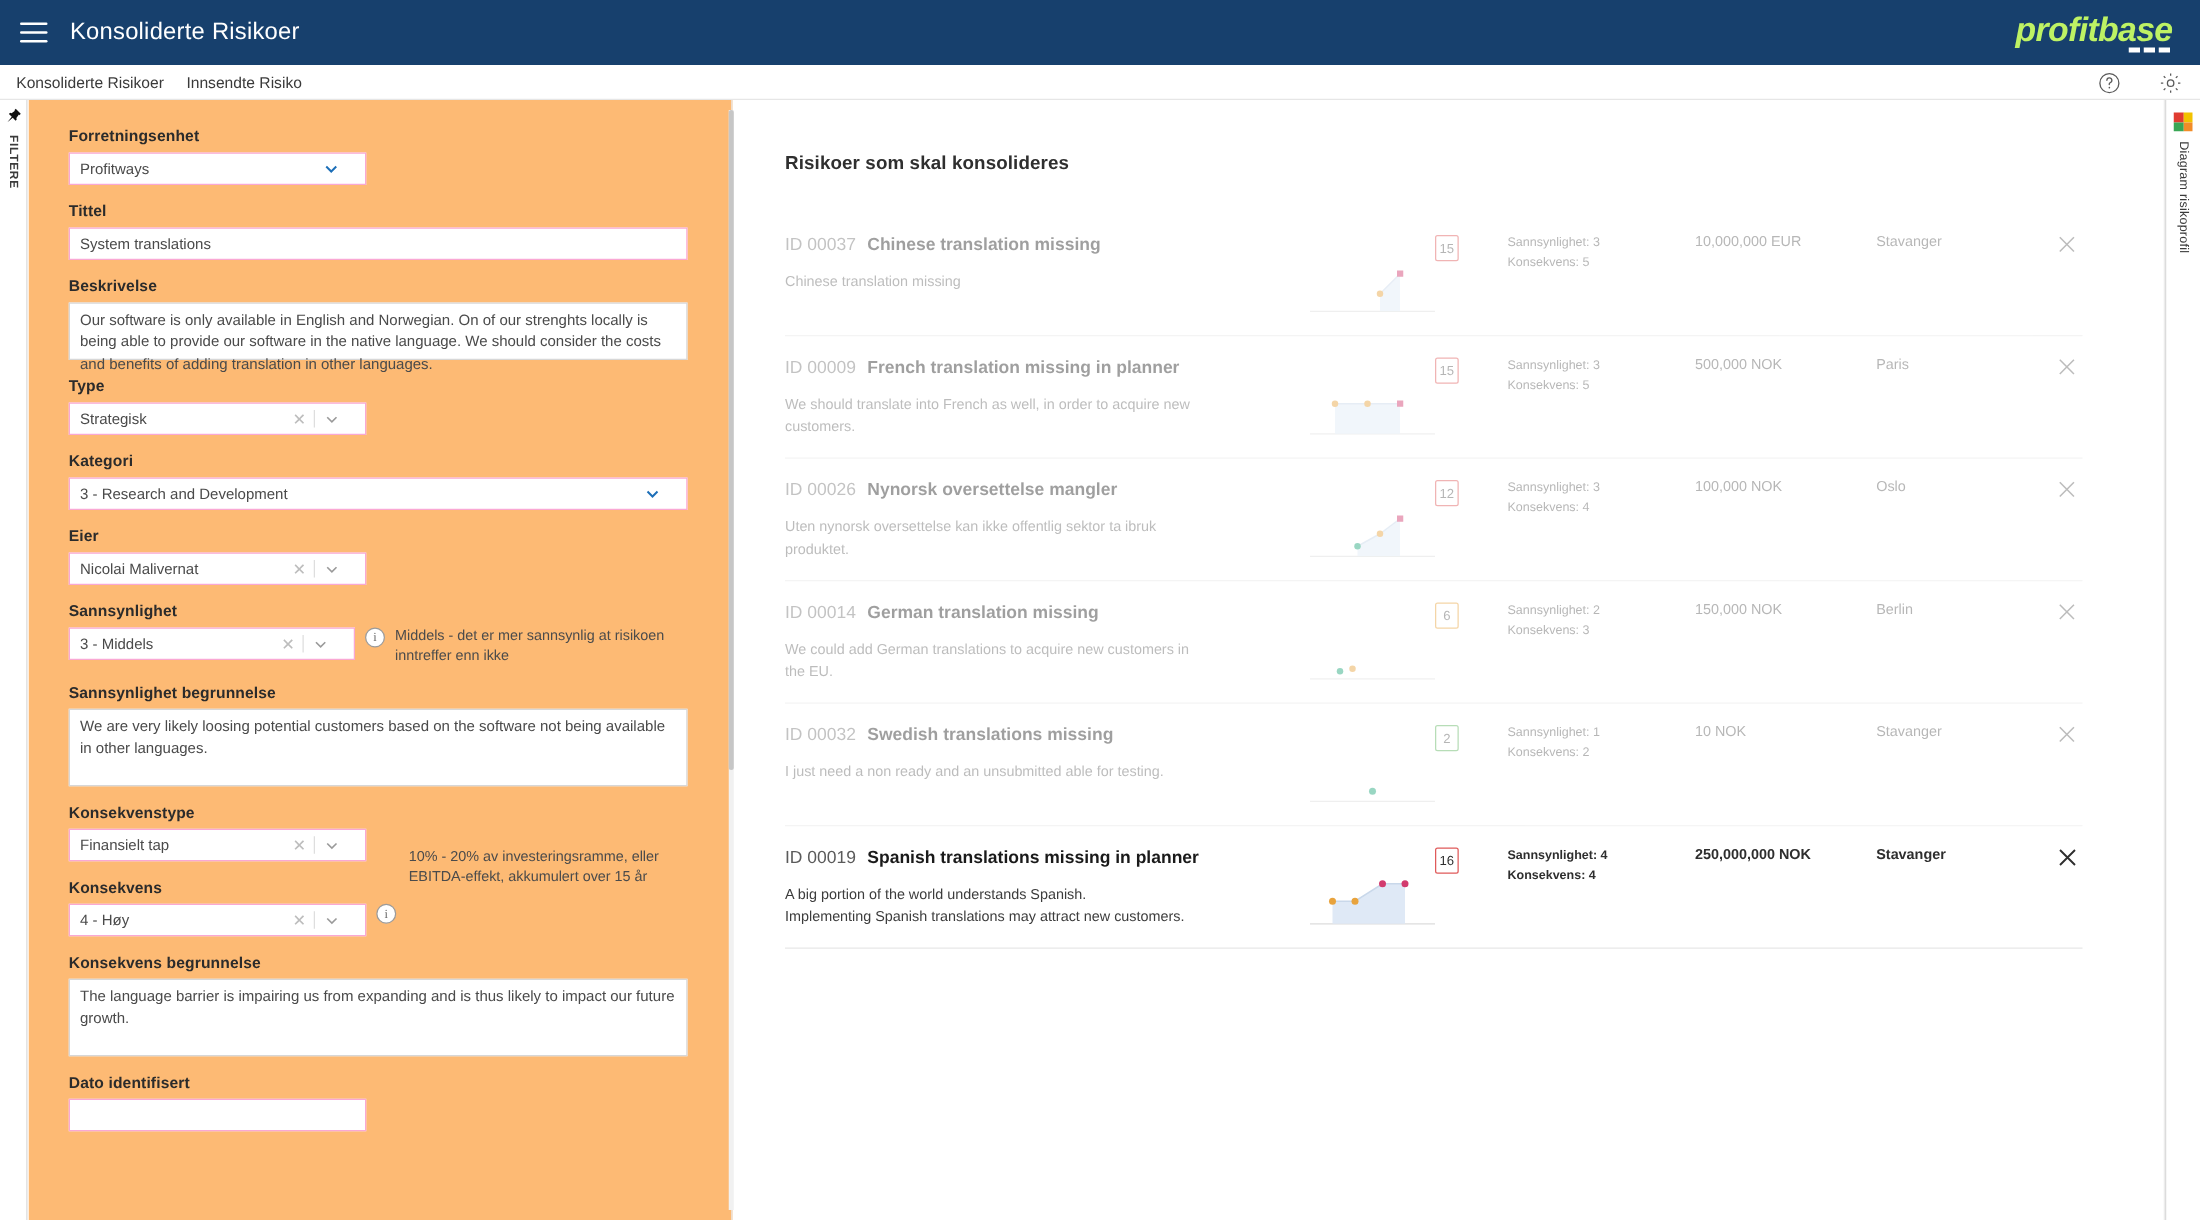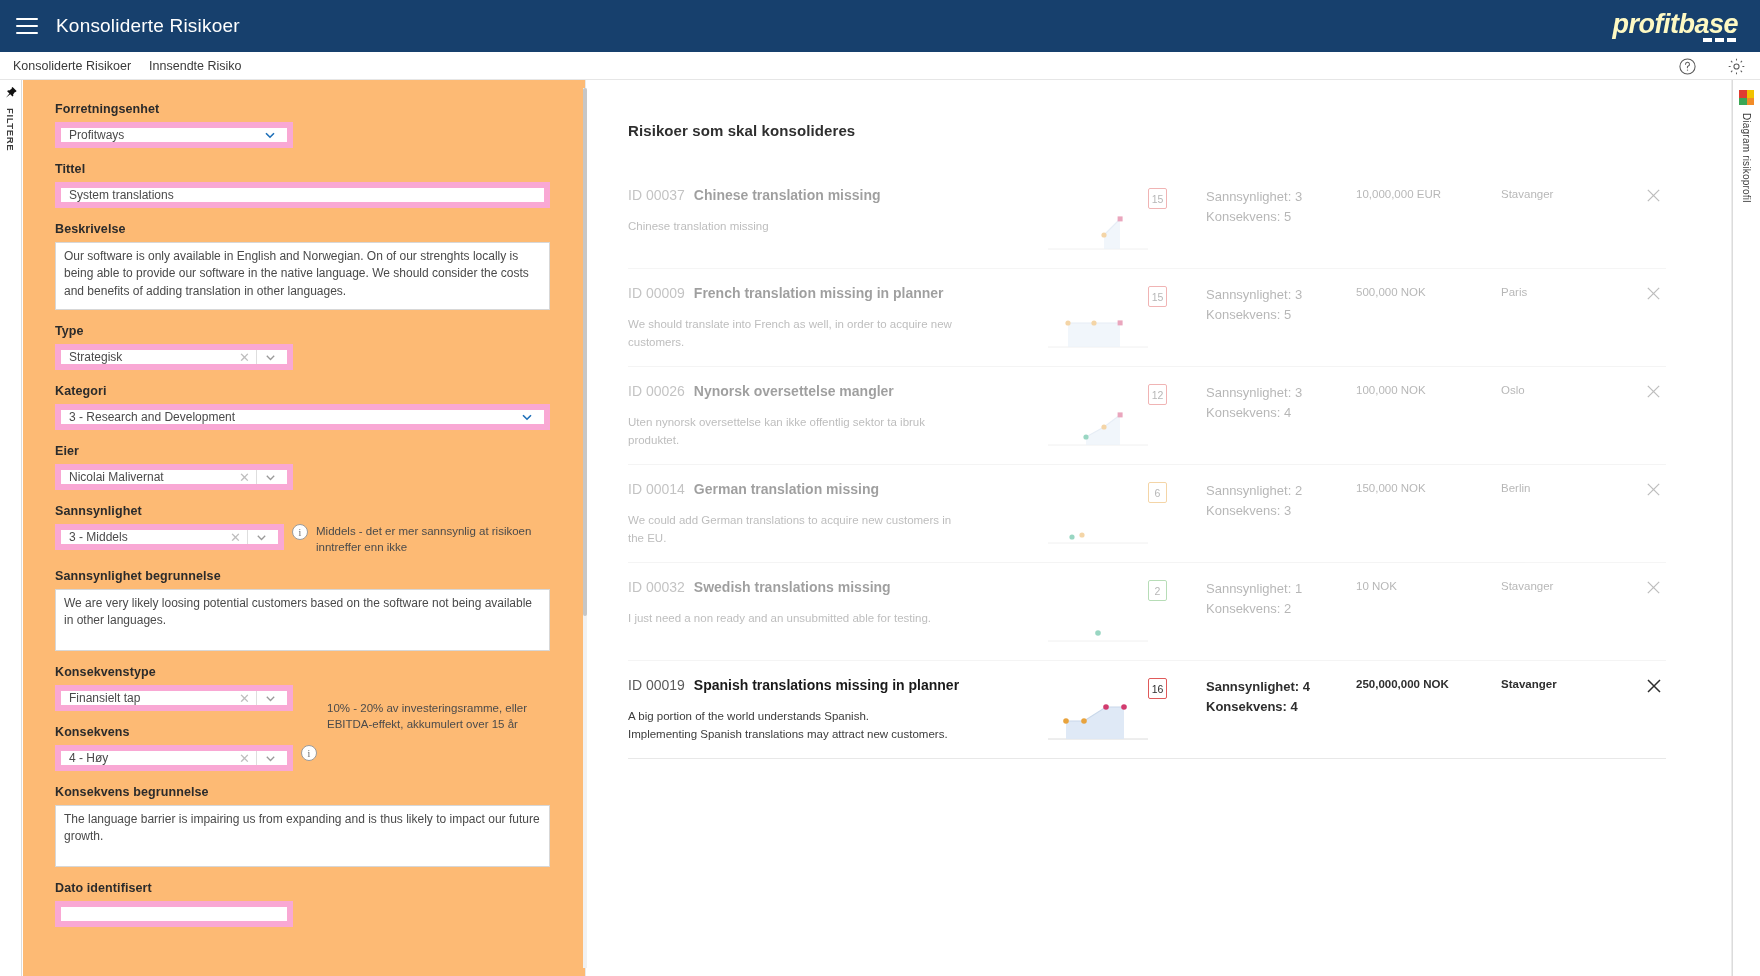--- a/index.html
+++ b/index.html
@@ -20,21 +20,21 @@
     width: 22px; height: 16px; margin-left: 16px; margin-right: 18px;
     display: flex; flex-direction: column; justify-content: space-between;
     cursor: pointer;
   }
   .hamburger span { display: block; height: 2px; background: #ffffff; border-radius: 1px; }
   .app-title {
     color: #ffffff; font-size: 19px; font-weight: 400; letter-spacing: .2px;
   }
   .brand {
     position: absolute; right: 22px; top: 9px;
-    color: #fef9c3; font-size: 27px; font-style: italic; font-weight: bold;
+    color: #bef264; font-size: 27px; font-style: italic; font-weight: bold;
     letter-spacing: -0.5px;
   }
   .brand .dots {
     position: absolute; right: 2px; bottom: -2px;
     display: flex; gap: 3px;
   }
   .brand .dots i { display:block; width: 9px; height: 4px; background: #ffffff; }
 
   
   .navstrip {
@@ -69,38 +69,38 @@
     background: #fdba74; overflow: hidden;
     border-right: 1px solid #e9e9e9;
   }
   .form-inner { padding: 22px 14px 0 32px; }
   .field { margin-bottom: 14px; position: relative; }
   .field-label {
     font-size: 12.5px; color: #2b2b2b; font-weight: 600; margin-bottom: 6px;
     letter-spacing: .1px;
   }
   .ctl {
-    height: 26px; border: 6px solid #f9a8d4; background: #fff;
-    display: flex; align-items: center; padding: 0 6px 0 8px;
+    height: 26px; border: 1px solid #f9a8d4; background: #fff;
+    display: flex; align-items: center; padding: 0 16px 0 8px;
     font-size: 12px; color: #4a4a4a;
   }
   .ctl .val { flex: 1; white-space: nowrap; overflow: hidden; text-overflow: ellipsis; }
   .ctl .clear { color: #bdbdbd; font-size: 13px; padding: 0 6px; cursor: pointer; }
   .ctl .divider { width: 1px; height: 14px; background: #dedede; }
   .ctl .caret { color: #9a9a9a; padding: 0 4px 0 7px; display:flex; align-items:center; cursor:pointer; }
   .ctl .caret.blue { color: #1d6fb8; }
   .ctl svg { display: block; }
 
   .w-narrow { width: 238px; }
   .w-wide { width: 495px; }
   .ta {
     border: 1px solid #d7d7d7; background: #fff; padding: 5px 8px;
     font-size: 12px; color: #4a4a4a; line-height: 1.45; width: 495px;
   }
-  .ta.h-desc { height: 68px; }
+  .ta.h-desc { height: 46px; }
   .ta.h-begr { height: 62px; }
 
   .inline-row { display: flex; align-items: flex-start; gap: 0; }
   .hint {
     font-size: 11.5px; color: #4b4b4b; line-height: 1.35; max-width: 255px;
   }
   .info-circle {
     width: 16px; height: 16px; border: 1px solid #9b9b9b; border-radius: 50%;
     display: inline-flex; align-items: center; justify-content: center;
     font-size: 10px; color: #6a6a6a; font-family: "Liberation Serif", serif;
@@ -144,21 +144,21 @@
   .spark { flex: 0 0 100px; width: 100px; height: 56px; margin-top: 14px; margin-left: 10px; }
   .spark svg { display: block; }
 
   .badge-cell { flex: 0 0 58px; display: flex; justify-content: flex-start; padding-top: 1px; }
   .badge {
     width: 19px; height: 21px; border: 1px solid #e05a5a; border-radius: 2px;
     display: flex; align-items: center; justify-content: center;
     font-size: 10.5px; color: #5c5c5c;
   }
 
-  .scores { flex: 0 0 150px; font-size: 13px; color: #5f5f5f; line-height: 1.55; padding-top: 0px; }
+  .scores { flex: 0 0 150px; font-size: 10px; color: #5f5f5f; line-height: 1.55; padding-top: 0px; }
   .money { flex: 0 0 145px; font-size: 11.5px; color: #5f5f5f; padding-top: 1px; }
   .loc { flex: 0 0 120px; font-size: 11.5px; color: #5f5f5f; padding-top: 1px; }
   .close-cell { flex: 1; display: flex; justify-content: flex-end; padding-right: 4px; padding-top: 0px; }
   .close-x { width: 17px; height: 17px; color: #6c6c6c; cursor: pointer; }
   .close-x svg { display: block; }
 
   .risk-row.active .risk-id { color: #5b5b5b; }
   .risk-row.active .risk-name { color: #1a1a1a; }
   .risk-row.active .risk-desc { color: #3c3c3c; }
   .risk-row.active .scores,

